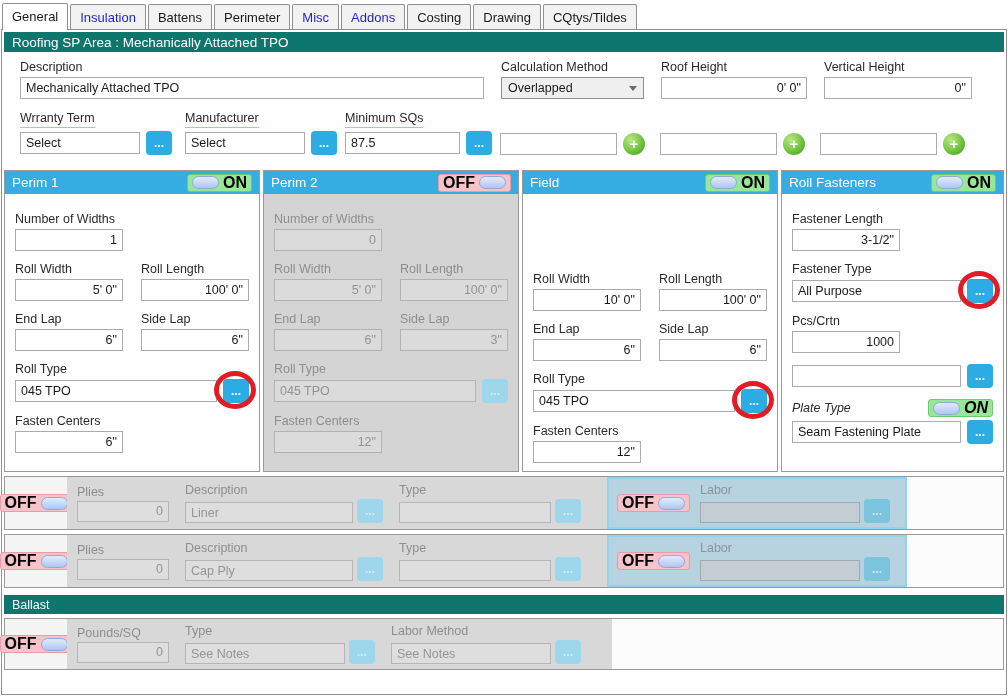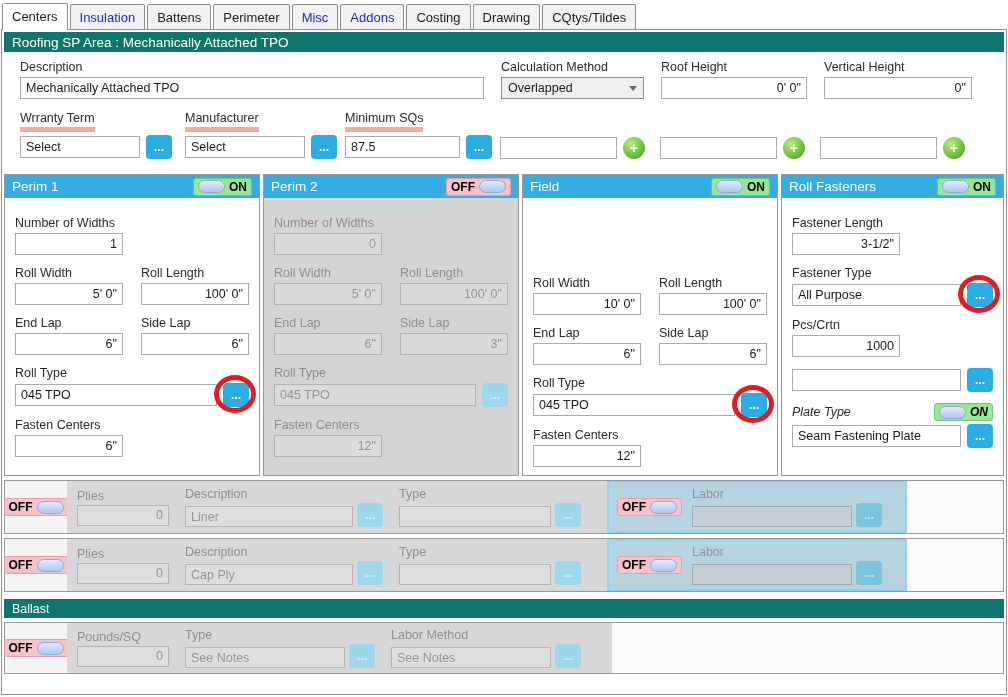--- a/index.html
+++ b/index.html
@@ -13,41 +13,41 @@
   .tab.active { background:#fff; margin-bottom:-1px; padding-bottom:6px; z-index:4; position:relative; }
   .tab.blue { color:#1f1fd4; }
 
   
   .main { border:1px solid #8f8f8f; margin:0 1px; height:666px; background:#fff; position:relative; z-index:1; padding:2px; }
 
   .cyanbar { background:#0f766e; color:#fff; font-size:13.5px; padding:2px 8px; height:20px; display:flex; align-items:center; }
 
   
   .lbl { font-size:12.5px; color:#2a2a2a; margin-bottom:3px; display:block; white-space:nowrap; }
-  .underlbl { display:inline-block; border-bottom:5px solid #fca5a5; padding-bottom:2px; margin-bottom:3px; }
+  .underlbl { display:inline-block; border-bottom:1px solid #fca5a5; padding-bottom:2px; margin-bottom:3px; }
   .inp { border:1px solid #ABABAB; background:#fff; height:22px; font-size:12.5px; padding:0 5px;
          font-family:"Liberation Sans", sans-serif; width:100%; color:#1a1a1a; }
   .inp.num { text-align:right; }
   .combo { border:1px solid #8f8f8f; background:#efefef; height:22px; font-size:12.5px; padding:0 6px;
            display:flex; align-items:center; justify-content:space-between; width:100%; }
   .combo .tri { width:0; height:0; border-left:4px solid transparent; border-right:4px solid transparent;
                 border-top:5px solid #6a6a6a; }
   .dots { width:26px; height:24px; background:#2BACE2; border:none; border-radius:4px; color:#fff;
           font-weight:bold; font-size:12px; line-height:10px; cursor:pointer; flex:0 0 26px; }
   .dots.disabled { background:#9ed7ec; color:#d5eef8; }
   .dotswrap { position:relative; display:inline-block; }
   .red-circle { position:absolute; left:-9px; top:-8px; width:42px; height:38px;
                 border:5px solid #E31B23; border-radius:50%; pointer-events:none; z-index:6; }
   .plus { width:22px; height:22px; border-radius:50%; border:none; color:#fff; font-weight:bold; font-size:15px;
           line-height:20px; background:radial-gradient(circle at 35% 30%, #b9e987, #69bf39 60%, #47981e);
           cursor:pointer; flex:0 0 22px; }
 
   
   .toggle { display:inline-flex; align-items:center; gap:4px; height:18px; padding:0 4px; border-radius:3px;
-            font-weight:bold; font-size:12px; color:#000; cursor:pointer; }
+            font-weight:bold; font-size:16px; color:#000; cursor:pointer; }
   .toggle .knob { width:27px; height:13px; border-radius:7px; border:1px solid #90a9da;
                   background:linear-gradient(#e2ebfb,#aec6f1); }
   .toggle.on  { background:#98E698; border:1px solid #6fc96f; }
   .toggle.off { background:#F7C3CA; border:1px solid #e79da8; }
 
   
   .form { padding:8px 16px 6px; }
   .frow1 { display:flex; gap:17px; }
   .fg-desc { width:464px; } .fg-calc { width:143px; } .fg-roof { width:146px; } .fg-vert { width:148px; }
   .frow2 { display:flex; margin-top:12px; align-items:flex-end; }
@@ -92,21 +92,21 @@
   .fldpair { display:flex; gap:4px; align-items:flex-end; }
 
   .brow { border:1px solid #999; margin-top:4px; height:52px; display:flex; align-items:stretch; background:#fcfcfc; }
   .gp-ballast { width:545px; }
   .fld-psq { width:92px; } .fld-btype { width:160px; } .fld-lm { width:160px; }
 </style>
 </head>
 <body>
 
 <div class="tabbar">
-  <div class="tab active">Centers</div>
+  <div class="tab active">General</div>
   <div class="tab blue">Insulation</div>
   <div class="tab">Battens</div>
   <div class="tab">Perimeter</div>
   <div class="tab blue">Misc</div>
   <div class="tab blue">Addons</div>
   <div class="tab">Costing</div>
   <div class="tab">Drawing</div>
   <div class="tab">CQtys/Tildes</div>
 </div>
 

